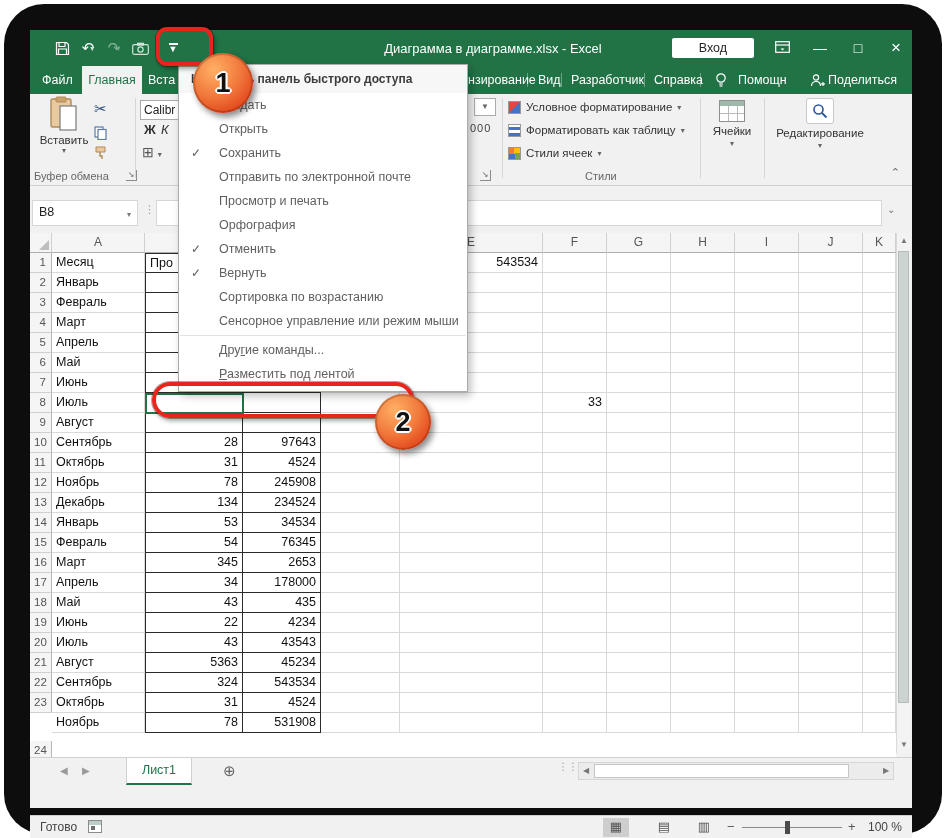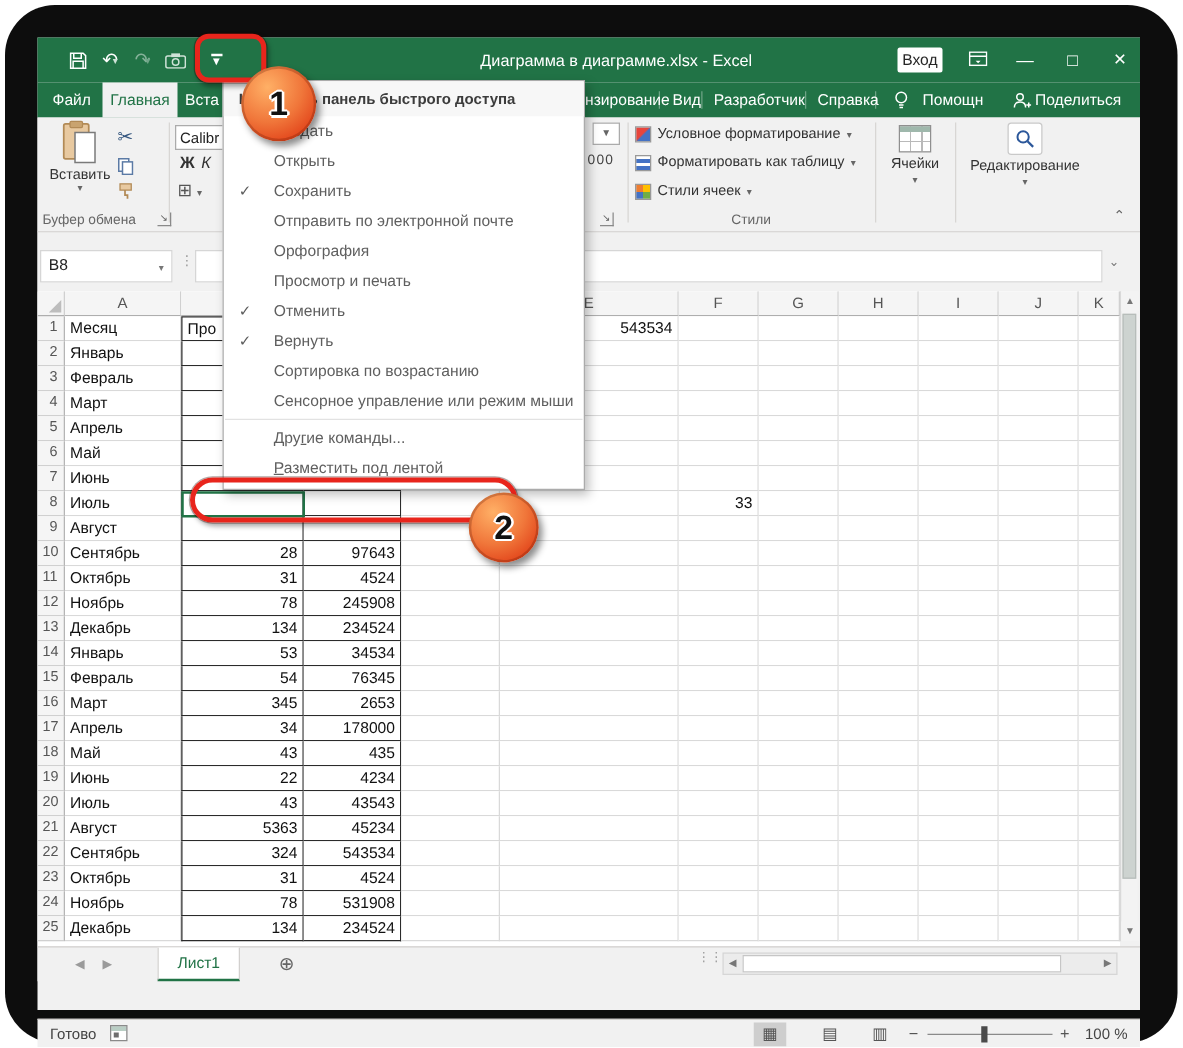--- a/index.html
+++ b/index.html
@@ -13,21 +13,21 @@
   .titlebar { position:absolute; left:0; top:0; width:882px; height:36px; background:#217346; color:#fff; }
   .qat { position:absolute; left:22px; top:0; height:36px; display:flex; align-items:center; gap:6px; }
   .qat-ic { width:20px; height:22px; display:flex; align-items:center; justify-content:center; color:#fff; font-size:15px; }
   .qat-dd { font-size:8px; color:#cfe3d8; margin-left:-4px; }
   .dim { opacity:.45; }
   .qat-btn { width:34px; height:30px; display:flex; flex-direction:column; align-items:center; justify-content:center; }
   .qat-btn .bar { width:9px; height:2px; background:#fff; margin-bottom:1px; }
   .qat-btn .chev { color:#fff; font-size:9px; line-height:7px; }
   .win-title { position:absolute; left:0; top:0; width:100%; height:36px; display:flex; align-items:center; justify-content:center; font-size:13px; color:#fff; pointer-events:none;padding-left:44px; }
   .tb-right { position:absolute; right:6px; top:0; height:36px; display:flex; align-items:center; gap:18px; }
-  .signin { background:#fff; color:#262626; font-size:12.5px; padding:3px 4px; border-radius:2px; }
+  .signin { background:#fff; color:#262626; font-size:12.5px; padding:3px 27px; border-radius:2px; }
   .winctl { color:#fff; font-size:14px; width:20px; text-align:center; }
 
   
   .tabrow { position:absolute; left:0; top:36px; width:882px; height:28px; background:#217346; }
   .rtab { position:absolute; top:0; height:28px; display:flex; align-items:center; color:#fff; font-size:12.5px; padding:0 8px; white-space:nowrap; }
   .rtab.active { background:#f1f1f1; color:#217346; }
   .tabsep { position:absolute; top:7px; width:1px; height:14px; background:rgba(255,255,255,.35); }
 
   
   .ribbon { position:absolute; left:0; top:64px; width:882px; height:92px; background:#f1f1f1; border-bottom:1px solid #d2d0ce; font-size:11.5px; color:#444; }
@@ -610,21 +610,21 @@
             <div class="g-cell" style="width: 79px;"></div>
             <div class="g-cell" style="width: 143px;"></div>
             <div class="g-cell" style="width: 64px;"></div>
             <div class="g-cell" style="width: 64px;"></div>
             <div class="g-cell" style="width: 64px;"></div>
             <div class="g-cell" style="width: 64px;"></div>
             <div class="g-cell" style="width: 64px;"></div>
             <div class="g-cell" style="width: 33px;"></div>
           </div>
           <div class="g-row">
-            <div class="g-cell g-gut" style="width: 22px;">24</div>
+            <div class="g-cell g-gut" style="width: 22px; margin-top: 28px;">24</div>
             <div class="g-cell" style="width: 93px;">Ноябрь</div>
             <div class="g-cell tblc dlft num" style="width: 98px;">78</div>
             <div class="g-cell tblc num" style="width: 78px;">531908</div>
             <div class="g-cell" style="width: 79px;"></div>
             <div class="g-cell" style="width: 143px;"></div>
             <div class="g-cell" style="width: 64px;"></div>
             <div class="g-cell" style="width: 64px;"></div>
             <div class="g-cell" style="width: 64px;"></div>
             <div class="g-cell" style="width: 64px;"></div>
             <div class="g-cell" style="width: 64px;"></div>
@@ -681,22 +681,22 @@
     </div>
   </div>
 
   <div class="menu">
     <div class="menu-header">Настроить панель быстрого доступа</div>
     <div id="menu-items">
         <div class="menu-item"><span><span>Создать</span></span></div>
         <div class="menu-item"><span><span>Открыть</span></span></div>
         <div class="menu-item"><span class="menu-check">✓</span><span><span>Сохранить</span></span></div>
         <div class="menu-item"><span><span>Отправить по электронной почте</span></span></div>
+        <div class="menu-item"><span><span>Просмотр и печать</span></span></div>
         <div class="menu-item"><span><span>Орфография</span></span></div>
-        <div class="menu-item"><span><span>Просмотр и печать</span></span></div>
         <div class="menu-item"><span class="menu-check">✓</span><span><span>Отменить</span></span></div>
         <div class="menu-item"><span class="menu-check">✓</span><span><span>Вернуть</span></span></div>
         <div class="menu-item"><span><span>Сортировка по возрастанию</span></span></div>
         <div class="menu-item"><span><span>Сенсорное управление или режим мыши</span></span></div>
         <div class="menu-sep"></div>
         <div class="menu-item"><span><span>Дру</span><span class="uline">г</span><span>ие команды...</span></span></div>
         <div class="menu-item"><span><span></span><span class="uline">Р</span><span>азместить под лентой</span></span></div>
       </div>
     <div style="height:5px;"></div>
   </div>

